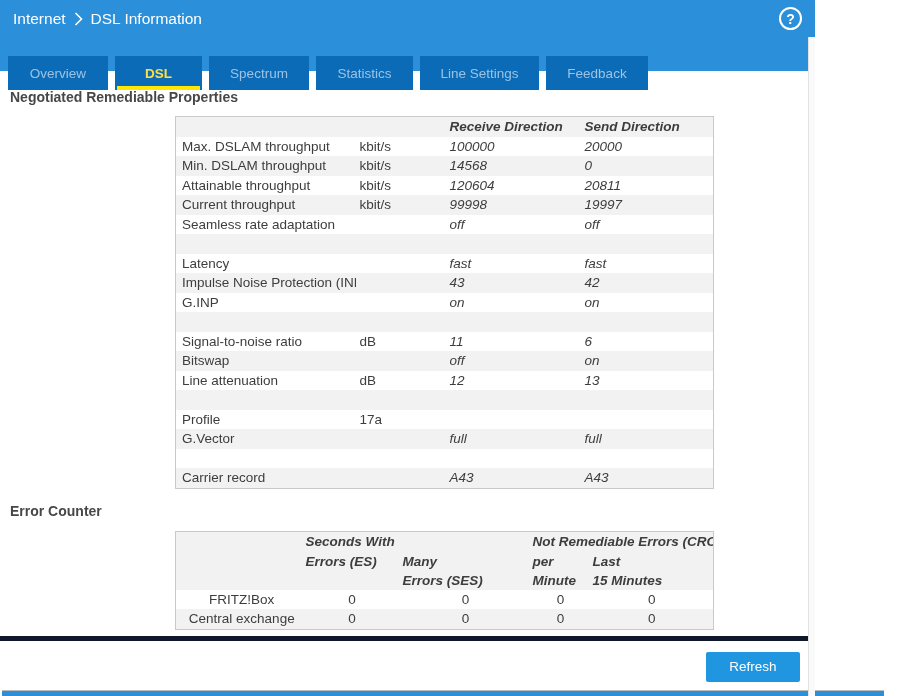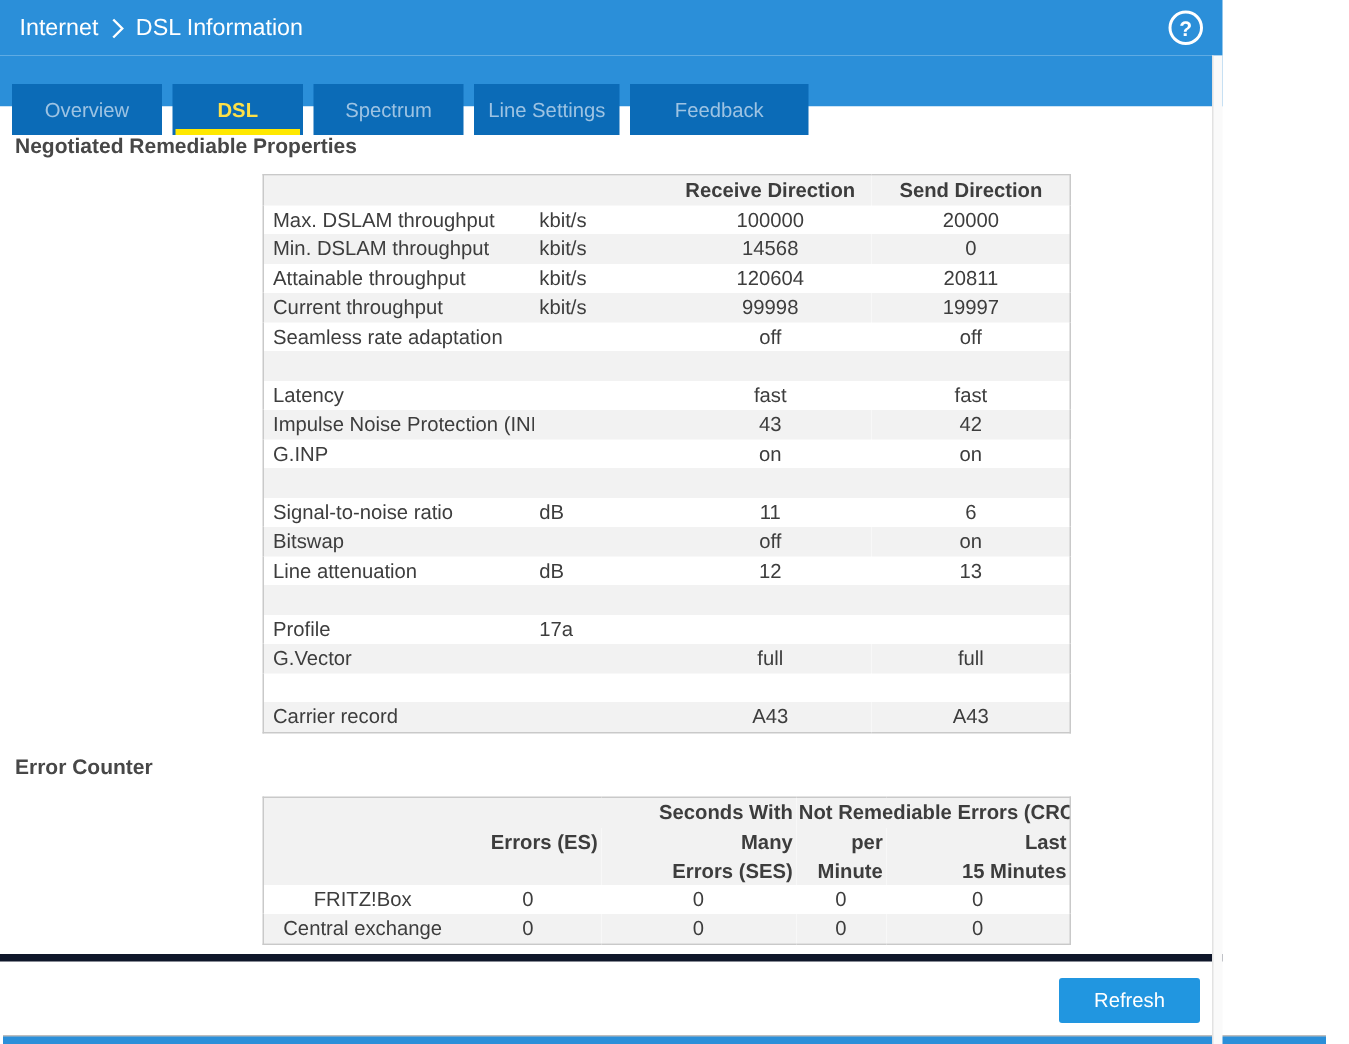--- a/index.html
+++ b/index.html
@@ -77,28 +77,29 @@
   .dsl-table{margin-top:12px;}
   .err-table{margin-top:13px;}
 
   .dsl-table th,.dsl-table td{
     height:19.5px;line-height:19.5px;padding:0 4px;
     white-space:nowrap;overflow:hidden;font-weight:400;text-align:left;
   }
   .dsl-table thead th{background:var(--row-stripe);font-weight:700;}
   .dsl-table tbody tr:nth-child(even){background:var(--row-stripe);}
   .dsl-table .c-name{padding-left:6px;}
-  .dsl-table .num{text-align:center;padding-right:3px;}
+  .dsl-table .num{text-align:left;padding-right:3px;font-style:italic;}
 
   .err-table th,.err-table td{
     white-space:nowrap;overflow:hidden;padding:0 2px;
   }
   .err-table thead th{
-    background:var(--row-stripe);font-weight:700;text-align:right;
+    background:var(--row-stripe);font-weight:700;text-align:left;
     vertical-align:top;
+    font-style:italic;
   }
   .err-table .group-row th{height:20px;line-height:20px;}
   .err-table .sub-row th{height:38px;line-height:19px;font-weight:700;}
   .err-table .sub-row span{display:block;}
   .err-table tbody td{height:19.5px;line-height:19.5px;text-align:center;font-weight:400;}
   .err-table tbody .c-name{text-align:center;padding-left:6px;}
   .err-table tbody tr:nth-child(even){background:var(--row-stripe);}
 
   
   .btnrow{
@@ -135,20 +136,21 @@
     </div>
     <div class="help-btn">
       <span>?</span>
     </div>
   </header>
 
   <nav class="tabbar">
     <button class="tab">Overview</button>
     <button class="tab active">DSL</button>
     <button class="tab">Spectrum</button>
+    <button class="tab">Statistics</button>
     <button class="tab">Line Settings</button>
     <button class="tab">Feedback</button>
   </nav>
 
   <main class="content">
 
     <h2 class="section-title">Negotiated Remediable Properties</h2>
 
     <table class="dsl-table">
       <colgroup>

